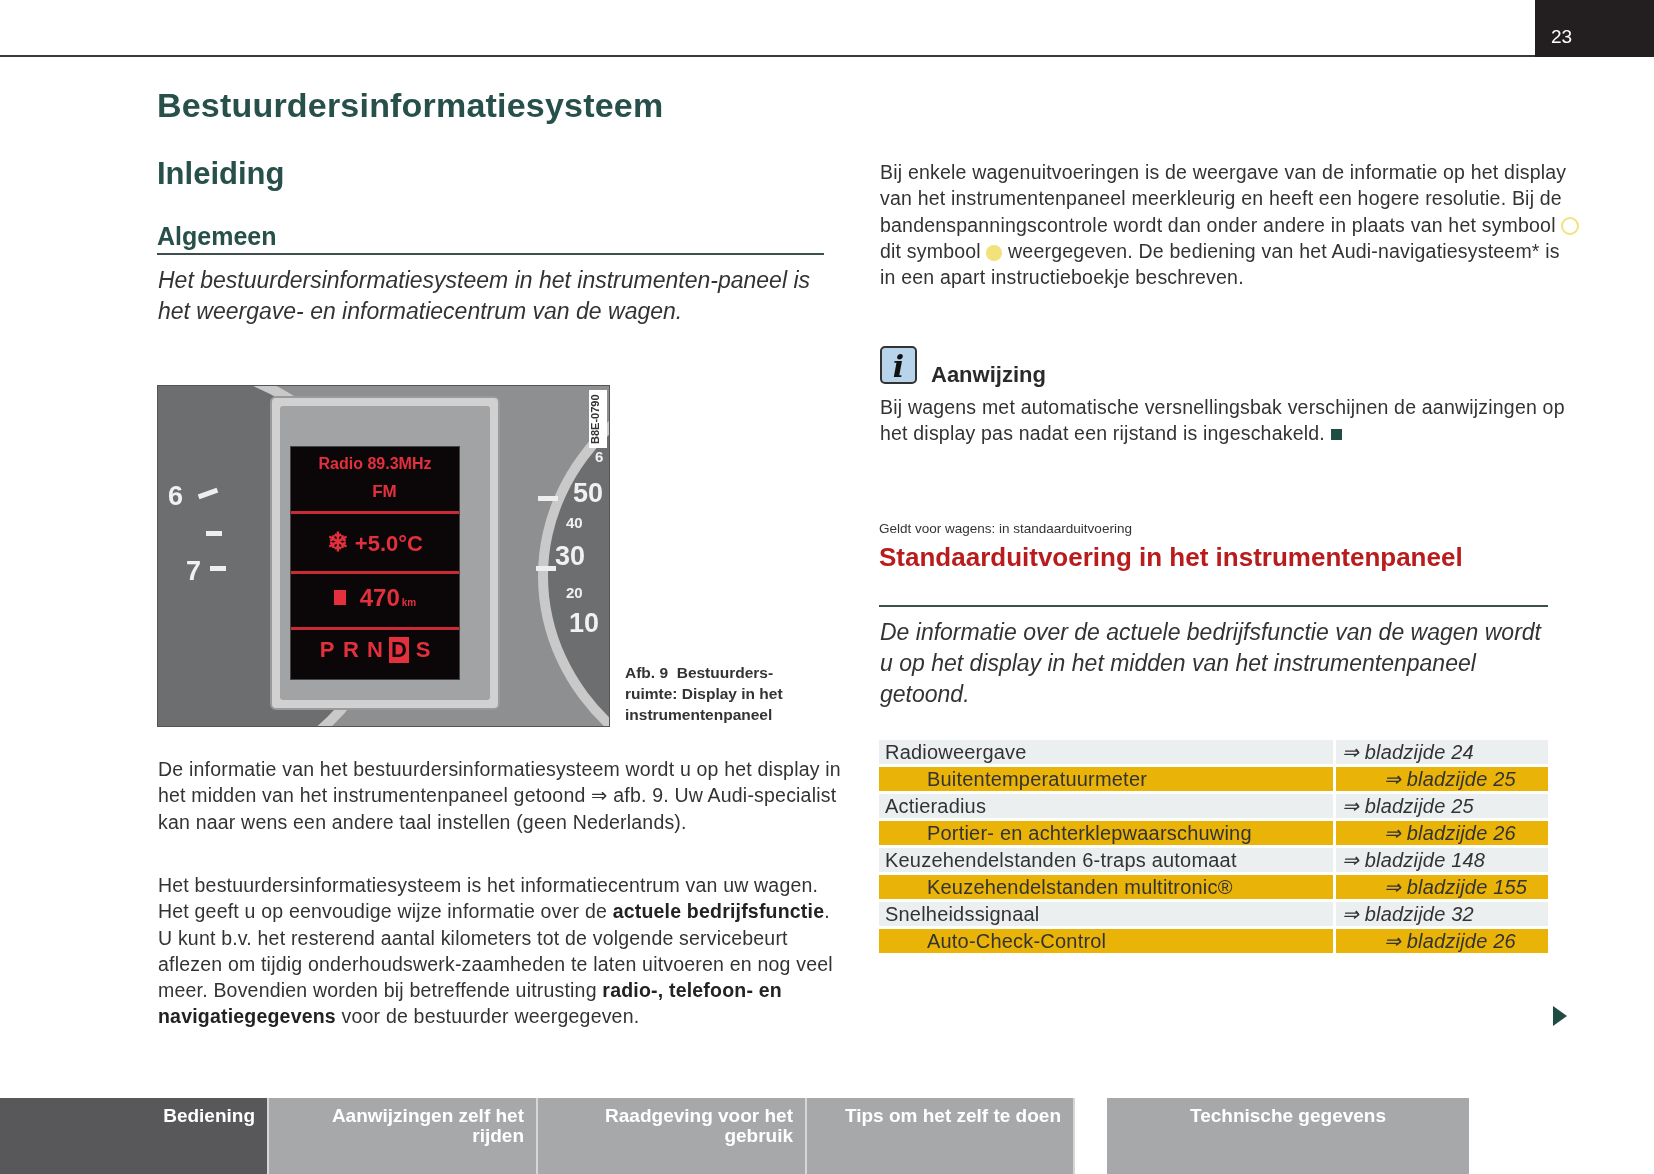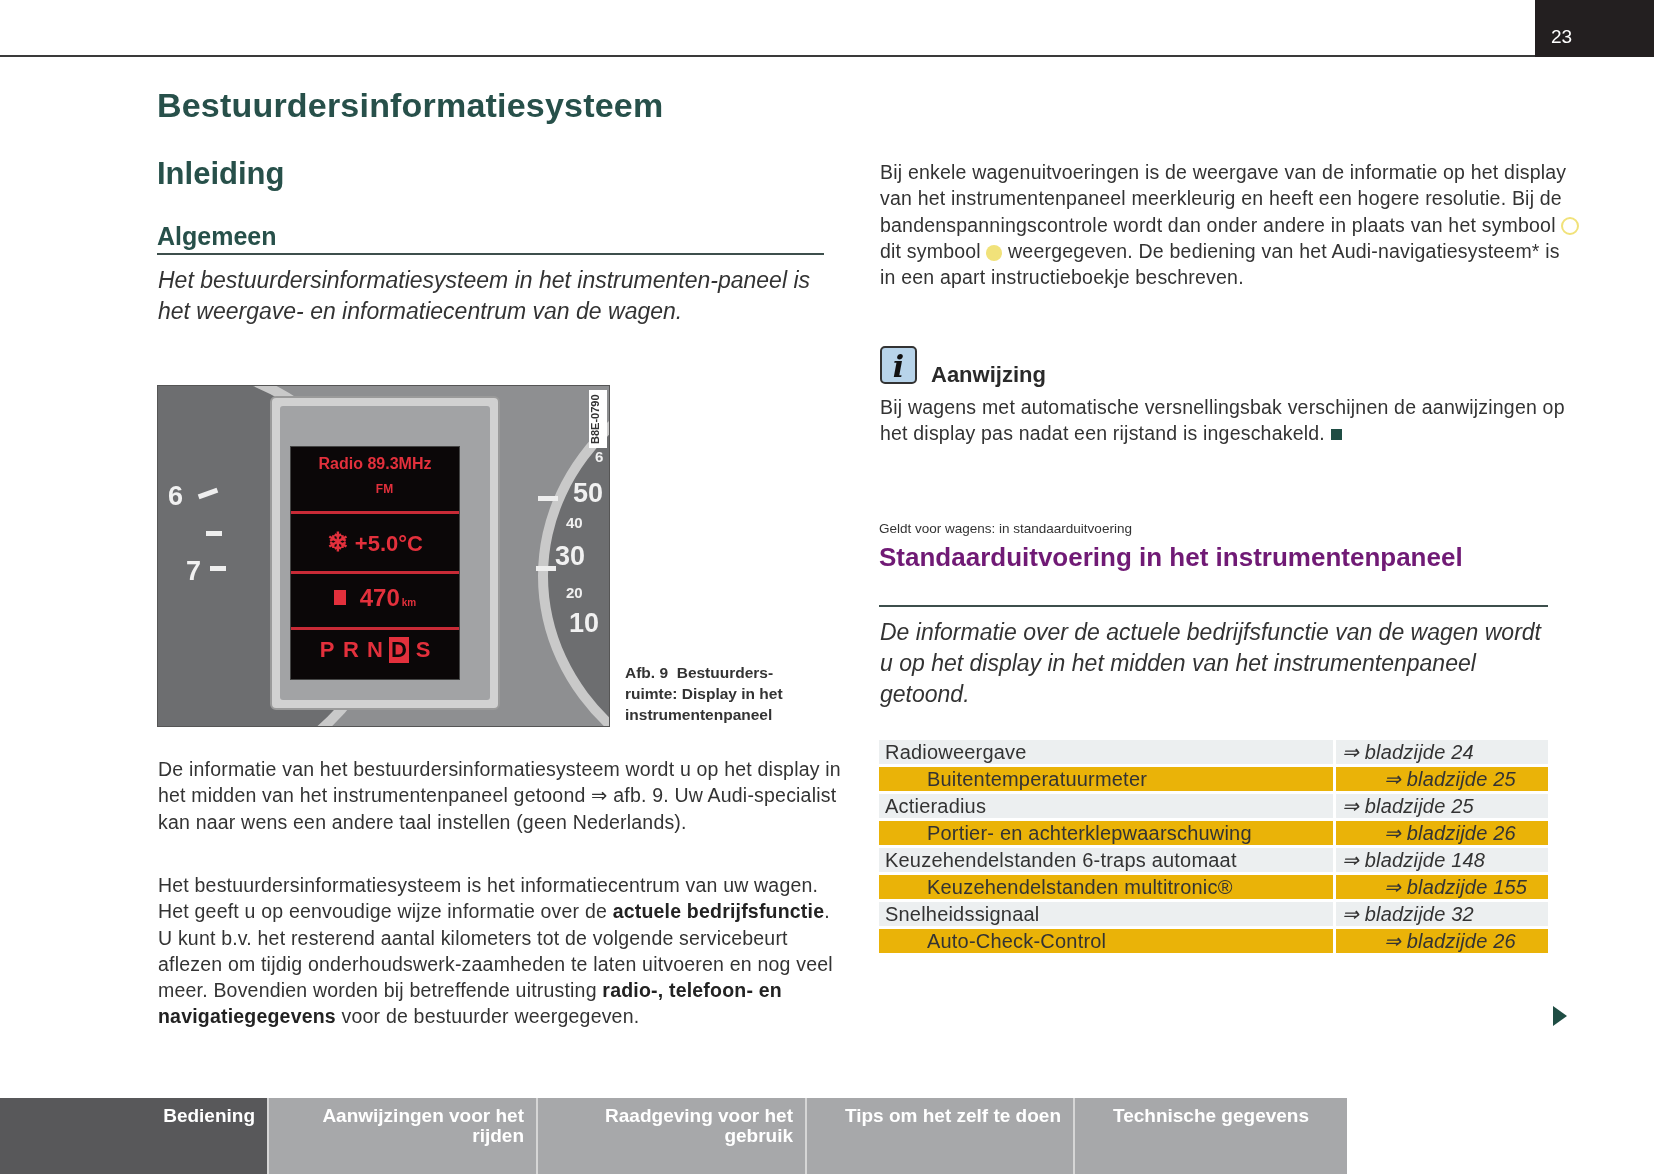--- a/index.html
+++ b/index.html
@@ -45,21 +45,21 @@
   .p-right1 { left:880px; top:159px; width:700px; }
   .info-icon { left:880px; top:346px; width:37px; height:38px; border:2px solid #333; border-radius:5px; background:#b8d4ea; text-align:center; font-family:"DejaVu Serif", serif; font-weight:bold; font-style:italic; font-size:30px; line-height:38px; color:#111; box-sizing:border-box; }
   .aanw-title { left:931px; top:362px; font-size:22px; font-weight:bold; color:#2a2a2a; }
   .p-right2 { left:880px; top:394px; width:700px; }
   .end-sq { display:inline-block; width:11px; height:11px; background:#1f4d44; margin-left:6px; vertical-align:0; }
   .tpms { display:inline-block; width:18px; height:18px; border-radius:50%; vertical-align:-3px; }
   .tpms.outline { border:2px solid #f1e27a; box-sizing:border-box; }
   .tpms.filled { background:#f1e27a; width:16px; height:16px; }
 
   .applies { left:879px; top:521px; font-size:13.5px; color:#333; }
-  .h3b { left:879px; top:542px; width:680px; font-size:26px; font-weight:bold; color:#701a75; line-height:31px; }
+  .h3b { left:879px; top:542px; width:680px; font-size:26px; font-weight:bold; color:#b91c1c; line-height:31px; }
   .h3b-rule { left:879px; top:605px; width:669px; height:2px; background:#3d4f4c; }
   .lead-right { left:880px; top:617px; width:680px; font-size:23px; font-style:italic; line-height:31px; color:#333; }
 
   .ref-table { left:879px; top:737px; width:669px; border-collapse:separate; border-spacing:0 3px; }
   .ref-row { height:17px; }
   .ref-row td { font-size:20px; color:#333; padding:0 6px; letter-spacing:0.2px; }
   .ref-row.alt td { background:#eab308;padding-left:48px; }
   .ref-row.plain td { background:#eceff0; }
   .ref-row td.page { width:158px; font-style:italic; border-left:3px solid #fff; }
   .next-arrow { left:1553px; top:1006px; width:0; height:0; border-top:10px solid transparent; border-bottom:10px solid transparent; border-left:14px solid #1f4d44; }
@@ -99,21 +99,21 @@
   <span class="gauge-num sm" style="left:408px;top:198px;">20</span>
   <span class="gauge-num" style="left:411px;top:222px;">10</span>
   <div class="tick" style="left:380px;top:110px;width:20px;"></div>
   <div class="tick" style="left:378px;top:180px;width:20px;"></div>
 
   <div class="bezel">
       <div class="bezel-inner"></div>
     </div>
   <div class="lcd">
     <div class="lcd-line" style="top:8px;font-size:16px;">Radio  89.3MHz</div>
-    <div class="lcd-line" style="top:35px;font-size:12px;margin-left:19px;">FM</div>
+    <div class="lcd-line" style="top:35px;font-size:17px;margin-left:19px;">FM</div>
     <div class="lcd-sep" style="top:64px;"></div>
     <div class="lcd-line" style="top:80px;font-size:22px;">
       <span style="font-size:26px;margin-right:6px;">❄</span><span>+5.0°C</span>
     </div>
     <div class="lcd-sep" style="top:124px;"></div>
     <div class="lcd-line" style="top:137px;font-size:24px;">
       <span style="display:inline-block;width:12px;height:15px;background:#e3303c;margin-right:14px;vertical-align:1px;"></span><span>470</span><span style="font-size:10px;margin-left:2px;">km</span>
     </div>
     <div class="lcd-sep" style="top:180px;"></div>
     <div class="lcd-line" style="top:190px;font-size:22px;">
@@ -180,17 +180,17 @@
     <tr class="ref-row alt">
         <td>Auto-Check-Control</td>
         <td class="page">⇒ bladzijde 26</td>
       </tr>
   </tbody>
 </table>
 <div class="abs next-arrow"></div>
 
 <div class="abs footer">
   <div class="foot-tab active" style="width:269px;">Bediening</div>
-  <div class="foot-tab" style="width:269px;">Aanwijzingen voor het rijden</div>
+  <div class="foot-tab" style="width:269px;">Aanwijzingen zelf het rijden</div>
   <div class="foot-tab" style="width:269px;">Raadgeving voor het gebruik</div>
   <div class="foot-tab" style="width:268px;">Tips om het zelf te doen</div>
-  <div class="foot-tab" style="width:272px;text-align:center;border-right:none;">Technische gegevens</div>
+  <div class="foot-tab" style="width:362px;text-align:center;border-right:none;margin-left:32px;">Technische gegevens</div>
 </div>
 
 </body></html>

